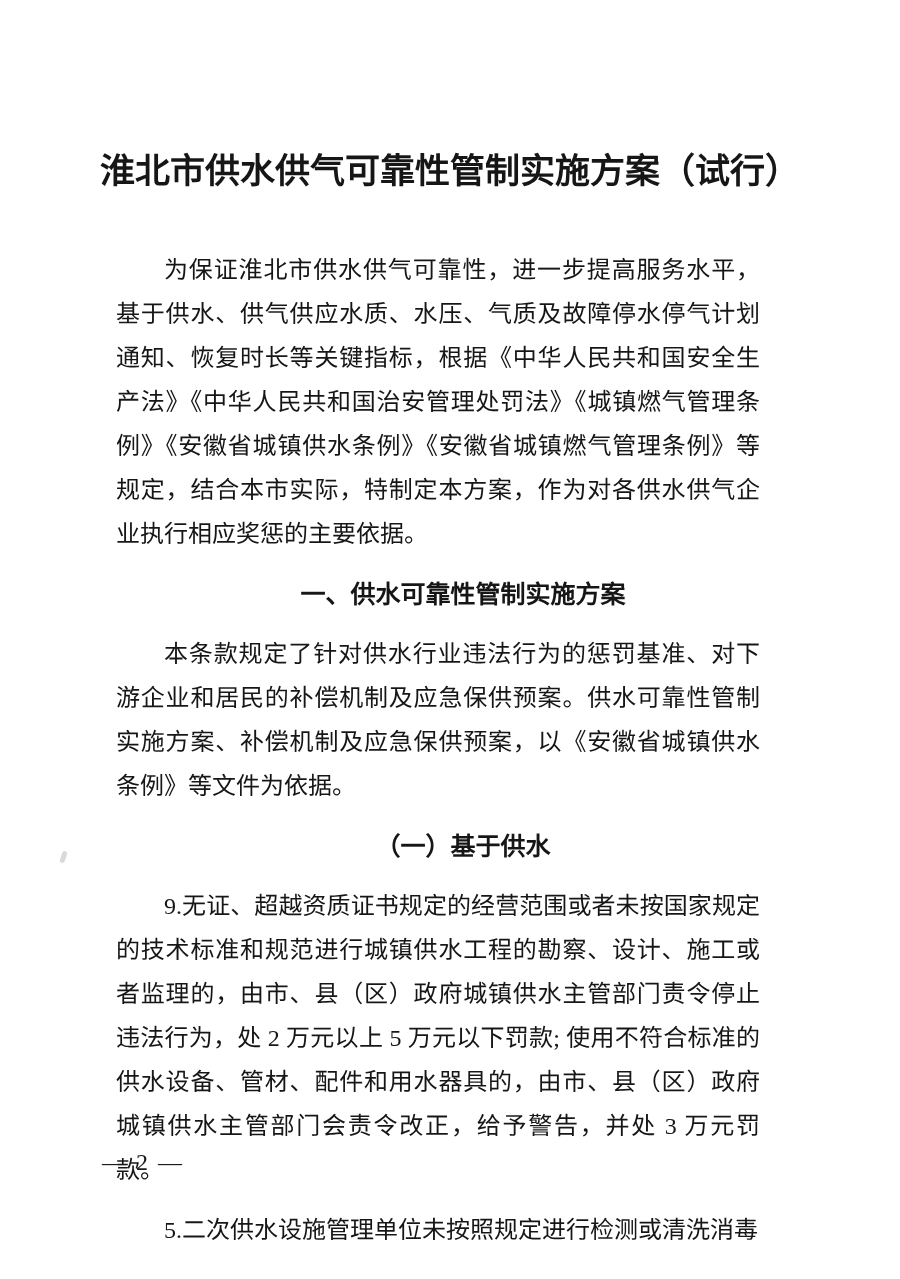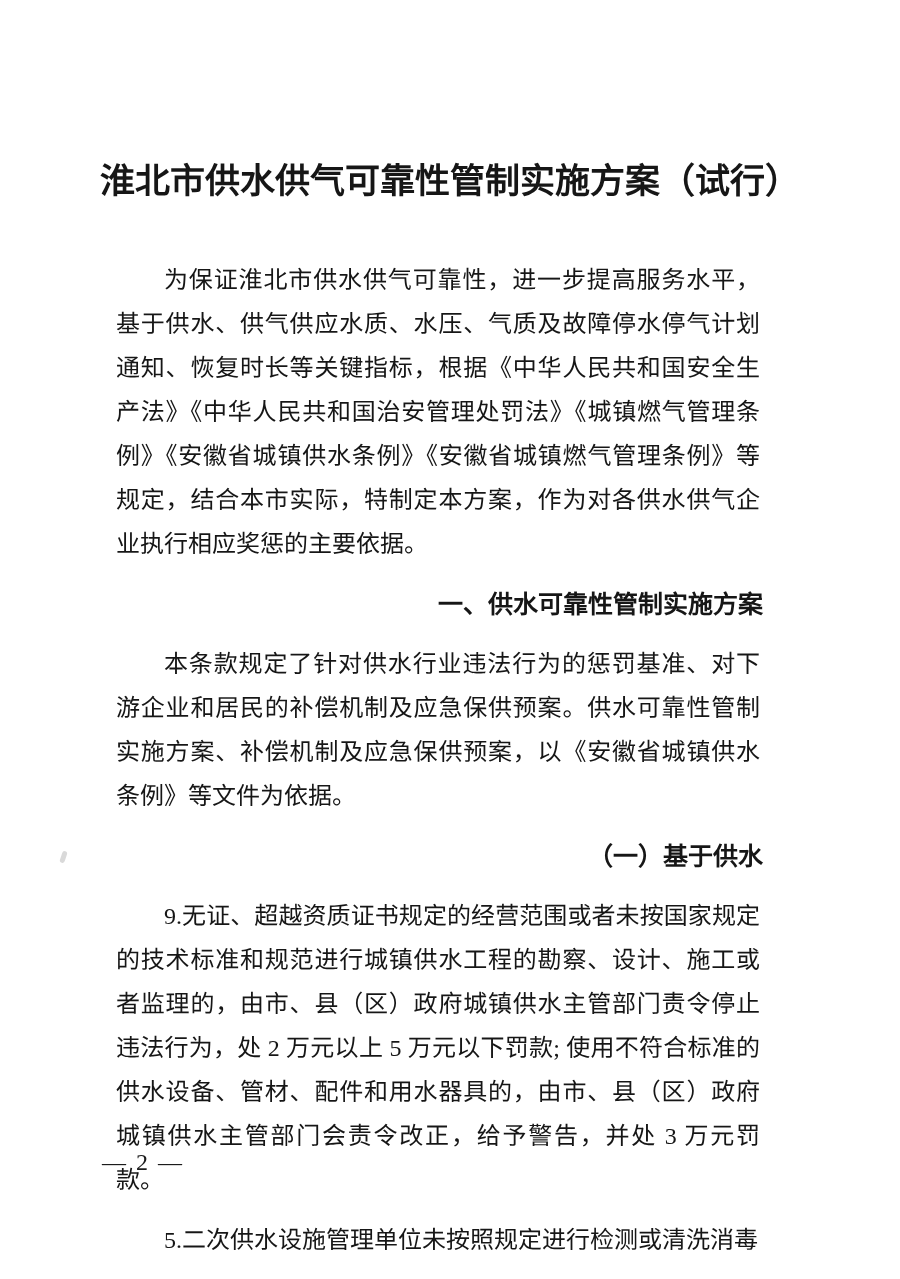--- a/index.html
+++ b/index.html
@@ -9,21 +9,21 @@
   }
   .page {
     position: relative;
     width: 900px;
     height: 1279px;
     background: #ffffff;
     color: #161616;
     overflow: hidden;
   }
   .doc-title {
-    margin: 12px 85px 0 85px;
+    margin: 2px 85px 0 85px;
     padding-top: 150px;
     font-family: "Liberation Serif", "DejaVu Serif", serif;
     font-weight: bold;
     font-size: 35px;
     line-height: 40px;
     text-align: center;
     letter-spacing: 0px;
     white-space: nowrap;
   }
   .doc-body {
@@ -33,27 +33,27 @@
     font-size: 24px;
     line-height: 44px;
     text-align: justify;
     text-justify: inter-character;
   }
   .para {
     margin: 16px;
     text-indent: 2em;
   }
   .heading-1, .heading-2 {
-    margin: 13px;
+    margin: 0;
     font-family: "Liberation Sans", "DejaVu Sans", sans-serif;
     font-weight: bold;
     font-size: 25px;
     line-height: 44px;
     text-indent: 2em;
-    text-align: right;
+    text-align: center;
   }
   .page-number {
     position: absolute;
     left: 102px;
     top: 1146px;
     font-family: "Liberation Serif", "DejaVu Serif", serif;
     font-size: 24px;
     line-height: 32px;
     letter-spacing: 2px;
     color: #1b1b1b;

